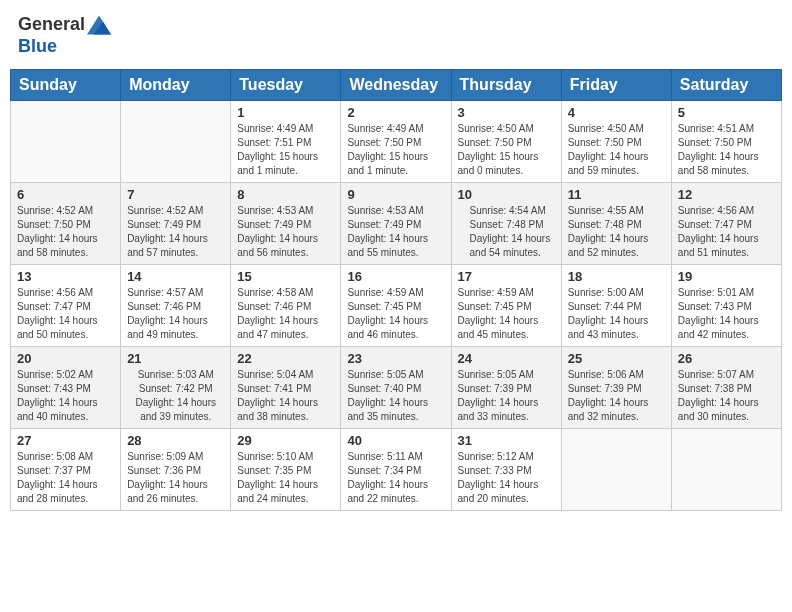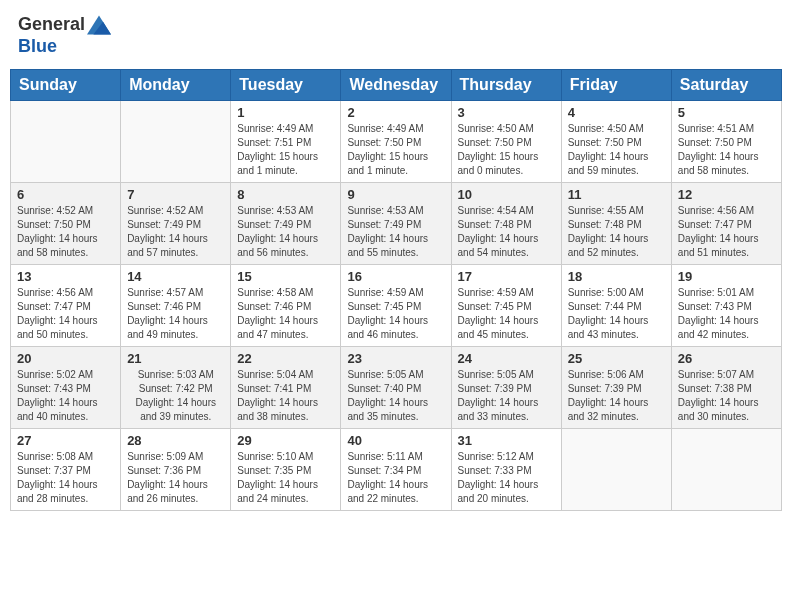--- a/index.html
+++ b/index.html
@@ -187,21 +187,21 @@
         </td>
         <td>
           <span class="day-number">9</span>
           <div class="day-info" style="white-space: pre-line;">Sunrise: 4:53 AM
 Sunset: 7:49 PM
 Daylight: 14 hours
 and 55 minutes.</div>
         </td>
         <td>
           <span class="day-number">10</span>
-          <div class="day-info" style="white-space: pre-line;">Sunrise: 4:54 AM
+          <div class="day-info" style="white-space: pre-line; margin-left: 12px;">Sunrise: 4:54 AM
 Sunset: 7:48 PM
 Daylight: 14 hours
 and 54 minutes.</div>
         </td>
         <td>
           <span class="day-number">11</span>
           <div class="day-info" style="white-space: pre-line;">Sunrise: 4:55 AM
 Sunset: 7:48 PM
 Daylight: 14 hours
 and 52 minutes.</div>

